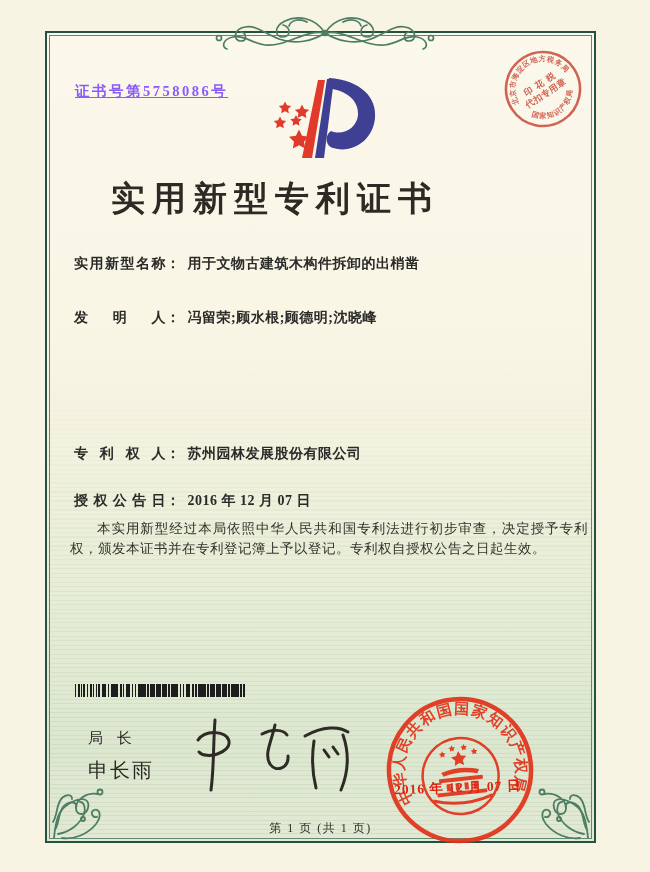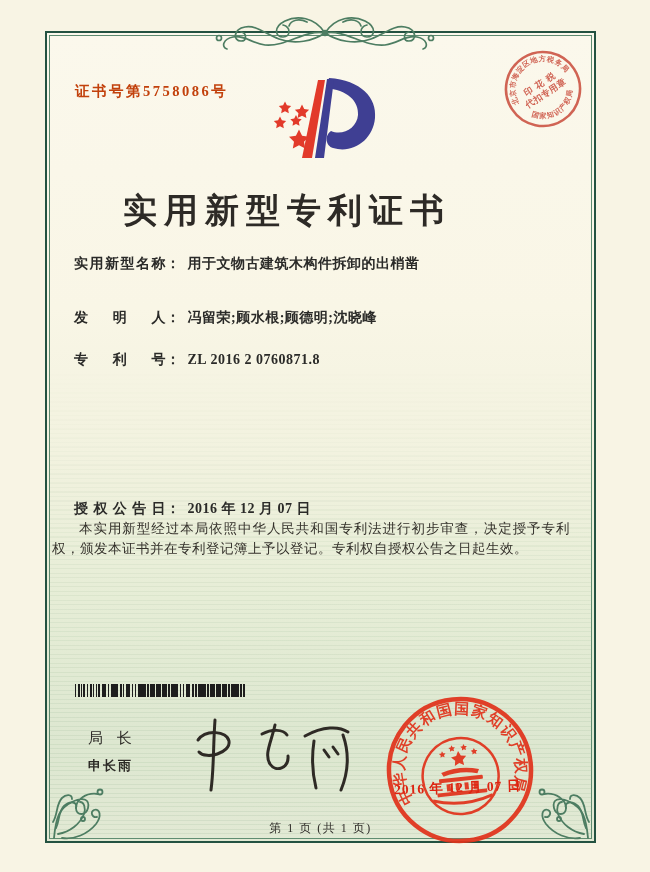--- a/index.html
+++ b/index.html
@@ -27,48 +27,48 @@
     background:repeating-linear-gradient(0deg,
       rgba(118,158,120,0.14) 0px,rgba(118,158,120,0.14) 1px,
       rgba(255,255,255,0) 1px,rgba(255,255,255,0) 4.5px);
     -webkit-mask-image:linear-gradient(to bottom,transparent 0%,rgba(0,0,0,.65) 45%,#000 100%);
     mask-image:linear-gradient(to bottom,transparent 0%,rgba(0,0,0,.65) 45%,#000 100%);
     pointer-events:none;
   }
   .ornament{position:absolute;pointer-events:none;}
   .cert-no{
     position:absolute;left:75px;top:82px;
-    font-size:14.5px;letter-spacing:2.5px;color:#c2410c;font-weight:600;
+    font-size:14.5px;letter-spacing:2.5px;color:#8b5cf6;font-weight:600;text-decoration:underline;
   }
   .title{
-    position:absolute;left:47px;top:172px;width:448px;margin:16px;
+    position:absolute;left:47px;top:172px;width:448px;margin:4px;
     text-align:center;font-size:34px;font-weight:700;color:#2d2a26;
     letter-spacing:7px;
   }
   .field{
     position:absolute;left:74px;font-size:14px;color:#2a2a28;font-weight:600;
     white-space:nowrap;letter-spacing:0.5px;
   }
   .field .lbl{display:inline-block;width:92px;text-align:justify;text-align-last:justify;}
   .field .val{margin-left:7px;}
   .paras{
-    position:absolute;left:52px;top:519px;width:518px;
+    position:absolute;left:70px;top:519px;width:518px;
     font-size:13.5px;line-height:19.6px;letter-spacing:0.5px;
     color:#34312b;text-align:justify;font-weight:500;
   }
   .paras p{margin:0;text-indent:2em;}
   .barcode{
     position:absolute;left:75px;top:684px;width:170px;height:13px;
     background:
       repeating-linear-gradient(90deg,#1d1d1d 0 1.5px,transparent 1.5px 3px),
       repeating-linear-gradient(90deg,#1d1d1d 0 1px,transparent 1px 7.5px),
       repeating-linear-gradient(90deg,transparent 0 4px,#1d1d1d 4px 5.5px,transparent 5.5px 12px);
   }
   .sig-role{position:absolute;left:88px;top:729px;font-size:15px;letter-spacing:5px;color:#2c2a26;font-weight:400;}
-  .sig-name{position:absolute;left:88px;top:757px;font-size:13px;letter-spacing:2px;color:#2c2a26;font-weight:700;}
+  .sig-name{position:absolute;left:88px;top:757px;font-size:20px;letter-spacing:2px;color:#2c2a26;font-weight:400;}
   .seal-date{
     position:absolute;left:394px;top:779px;
     font-size:13.5px;font-weight:700;color:#dd2411;letter-spacing:1px;
     transform:rotate(-2deg);white-space:nowrap;
   }
   .footer{
     position:absolute;left:47px;top:820px;width:547px;text-align:center;
     font-size:12px;letter-spacing:1.5px;color:#2f2d29;border-radius:7px;
   }
   svg{position:absolute;overflow:visible;}
@@ -161,24 +161,24 @@
   </svg>
 
   <h1 class="title">实用新型专利证书</h1>
 
   <div class="field" style="top:255px;">
     <span class="lbl">实用新型名称</span><span>：</span><span class="val">用于文物古建筑木构件拆卸的出梢凿</span>
   </div>
   <div class="field" style="top:309px;">
     <span class="lbl">发　明　人</span><span>：</span><span class="val">冯留荣;顾水根;顾德明;沈晓峰</span>
   </div>
-  <div class="field" style="top:351px;">
-    <span class="lbl">专　利　号</span><span>：</span><span class="val">ZL 2016 2 0760871.8</span>
-  </div>
-  <div class="field" style="top:492px;margin-top:8px;">
+  <div class="field" style="top:445px;">
+    <span class="lbl">专 利 权 人</span><span>：</span><span class="val">苏州园林发展股份有限公司</span>
+  </div>
+  <div class="field" style="top:492px;">
     <span class="lbl">授权公告日</span><span>：</span><span class="val">2016 年 12 月 07 日</span>
   </div>
 
   <div class="paras">
     <p>本实用新型经过本局依照中华人民共和国专利法进行初步审查，决定授予专利权，颁发本证书并在专利登记簿上予以登记。专利权自授权公告之日起生效。</p>
   </div>
 
   <div class="barcode"></div>
 
   <div class="sig-role">局 长</div>

